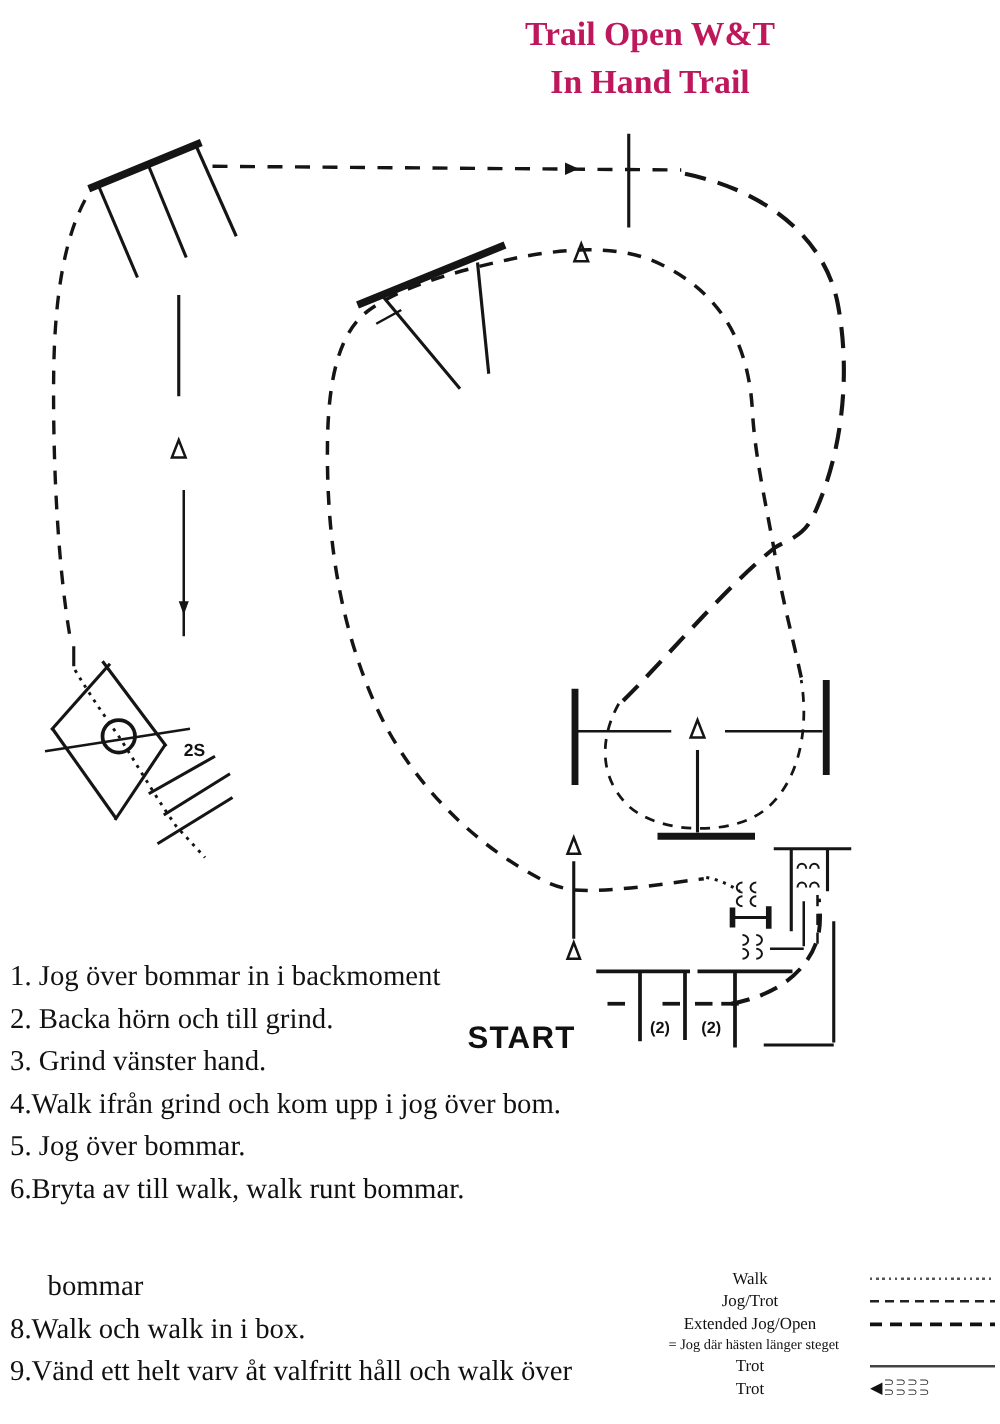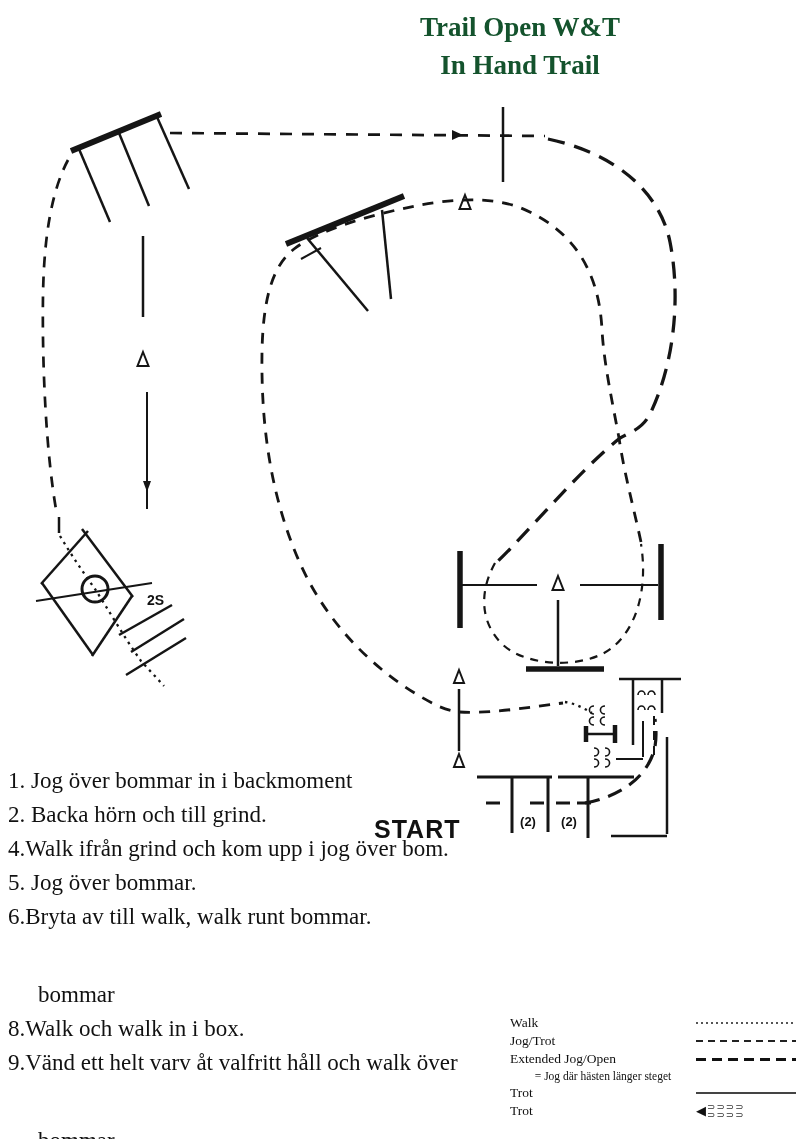--- a/index.html
+++ b/index.html
@@ -1,32 +1,32 @@
 <!DOCTYPE html>
 <html><head>
 <meta charset="utf-8">
 <style>
   html,body{margin:0;padding:0;background:#fff;}
   #page{position:relative;width:800px;height:1139px;background:#ffffff;overflow:hidden;
         font-family:"Liberation Serif","DejaVu Serif",serif;color:#111;}
   .title{position:absolute;left:320px;top:8px;width:400px;text-align:center;
-         font-weight:bold;font-size:27px;line-height:38px;color:#14532d;}
+         font-weight:bold;font-size:27px;line-height:38px;color:#be185d;}
   svg.course{position:absolute;left:0;top:0;width:800px;height:1139px;}
   svg.course path,svg.course circle{fill:none;stroke:#151515;}
   svg.course text{fill:#111;font-family:"Liberation Sans","DejaVu Sans",sans-serif;font-weight:bold;}
   .start-text{font-size:25px;letter-spacing:1px;}
   .small-label{font-size:13px;}
   .gate-label{font-size:14px;}
   .instructions{position:absolute;left:8px;top:764px;width:620px;
                 font-size:23px;line-height:34px;}
   .instructions .line{white-space:nowrap;}
   .instructions .line.wrap{padding-left:30px;margin-top:44px;}
   .legend{position:absolute;left:510px;top:1014px;width:290px;font-size:13.5px;}
   .legend-row{display:flex;align-items:center;height:18px;}
-  .legend-label{width:180px;text-align:left;padding-right:6px;white-space:nowrap;}
+  .legend-label{width:180px;text-align:center;padding-right:6px;white-space:nowrap;}
   .legend-line{width:102px;height:4px;position:relative;}
   .legend-line span{position:absolute;left:0;right:2px;top:1px;display:block;}
   .line-walk span{height:2px;background:repeating-linear-gradient(90deg,#555 0 2px,transparent 2px 5px);}
   .line-jog span{height:2px;background:repeating-linear-gradient(90deg,#222 0 7px,transparent 7px 12px);}
   .line-extended span{height:3px;background:repeating-linear-gradient(90deg,#111 0 10px,transparent 10px 16px);}
   .line-lope span{height:2px;background:#444;}
   .legend-note{height:16px;line-height:16px;text-align:center;width:186px;
                font-size:11.5px;white-space:nowrap;}
   .back-symbol{display:flex;align-items:center;height:20px;}
   .back-arrow{font-family:"DejaVu Sans",sans-serif;font-size:13px;color:#111;line-height:20px;}
@@ -153,20 +153,21 @@
       <text class="small-label" x="528" y="826" text-anchor="middle">(2)</text>
       <text class="small-label" x="569" y="826" text-anchor="middle">(2)</text>
     </g>
 
     <text class="start-text" x="374" y="838">START</text>
   </svg>
 
   <div class="instructions">
     <div class="line">1. Jog över bommar in i backmoment</div>
     <div class="line">2. Backa hörn och till grind.</div>
+    <div class="line">3. Grind vänster hand.</div>
     <div class="line">4.Walk ifrån grind och kom upp i jog över bom.</div>
     <div class="line">5. Jog över bommar.</div>
     <div class="line">6.Bryta av till walk, walk runt bommar.</div>
     <div class="line wrap">bommar</div>
     <div class="line">8.Walk och walk in i box.</div>
     <div class="line">9.Vänd ett helt varv åt valfritt håll och walk över</div>
     <div class="line wrap">bommar</div>
   </div>
 
   <div class="legend">

